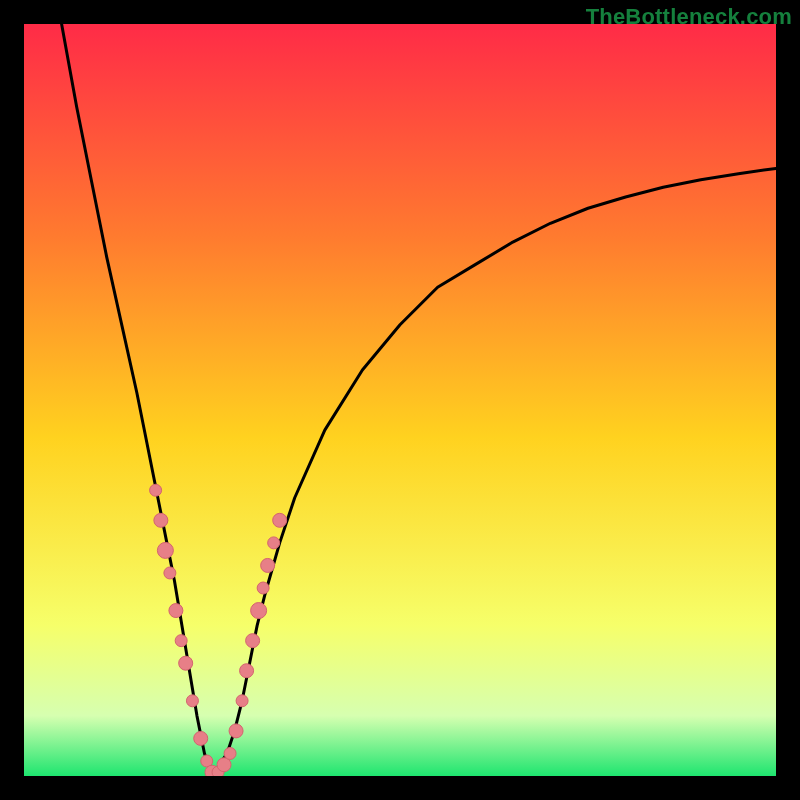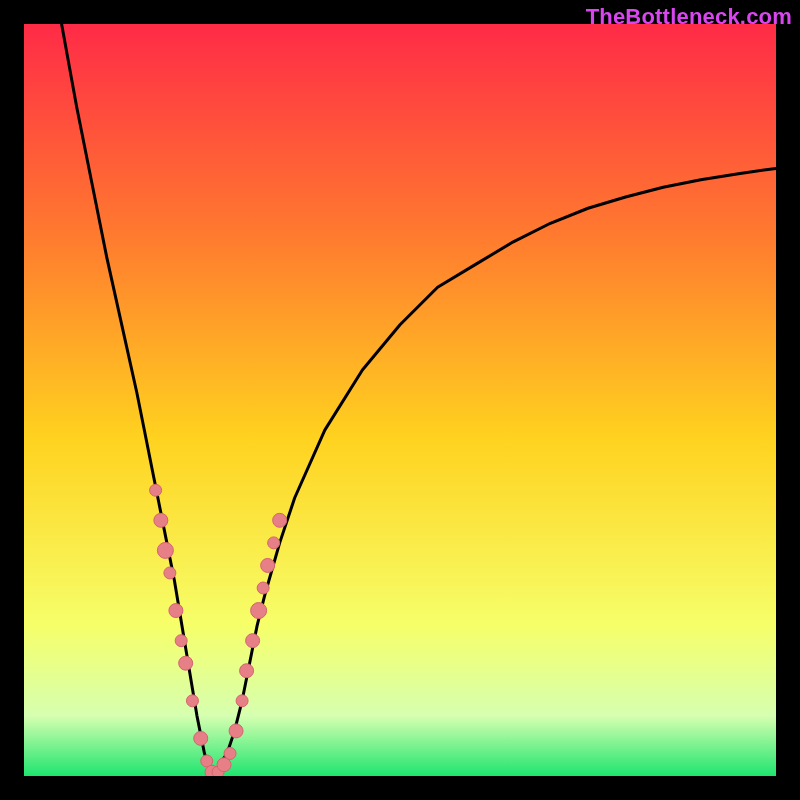--- a/index.html
+++ b/index.html
@@ -23,21 +23,21 @@
     position: absolute;
     left: 0;
     top: 0;
     width: 752px;
     height: 752px;
   }
   .watermark {
     position: absolute;
     top: 4px;
     right: 8px;
-    color: #d946ef;
+    color: #15803d;
     font-size: 22px;
     font-weight: 600;
     letter-spacing: 0.2px;
     user-select: none;
   }
 </style>
 </head>
 <body>
 
 <div class="frame">

